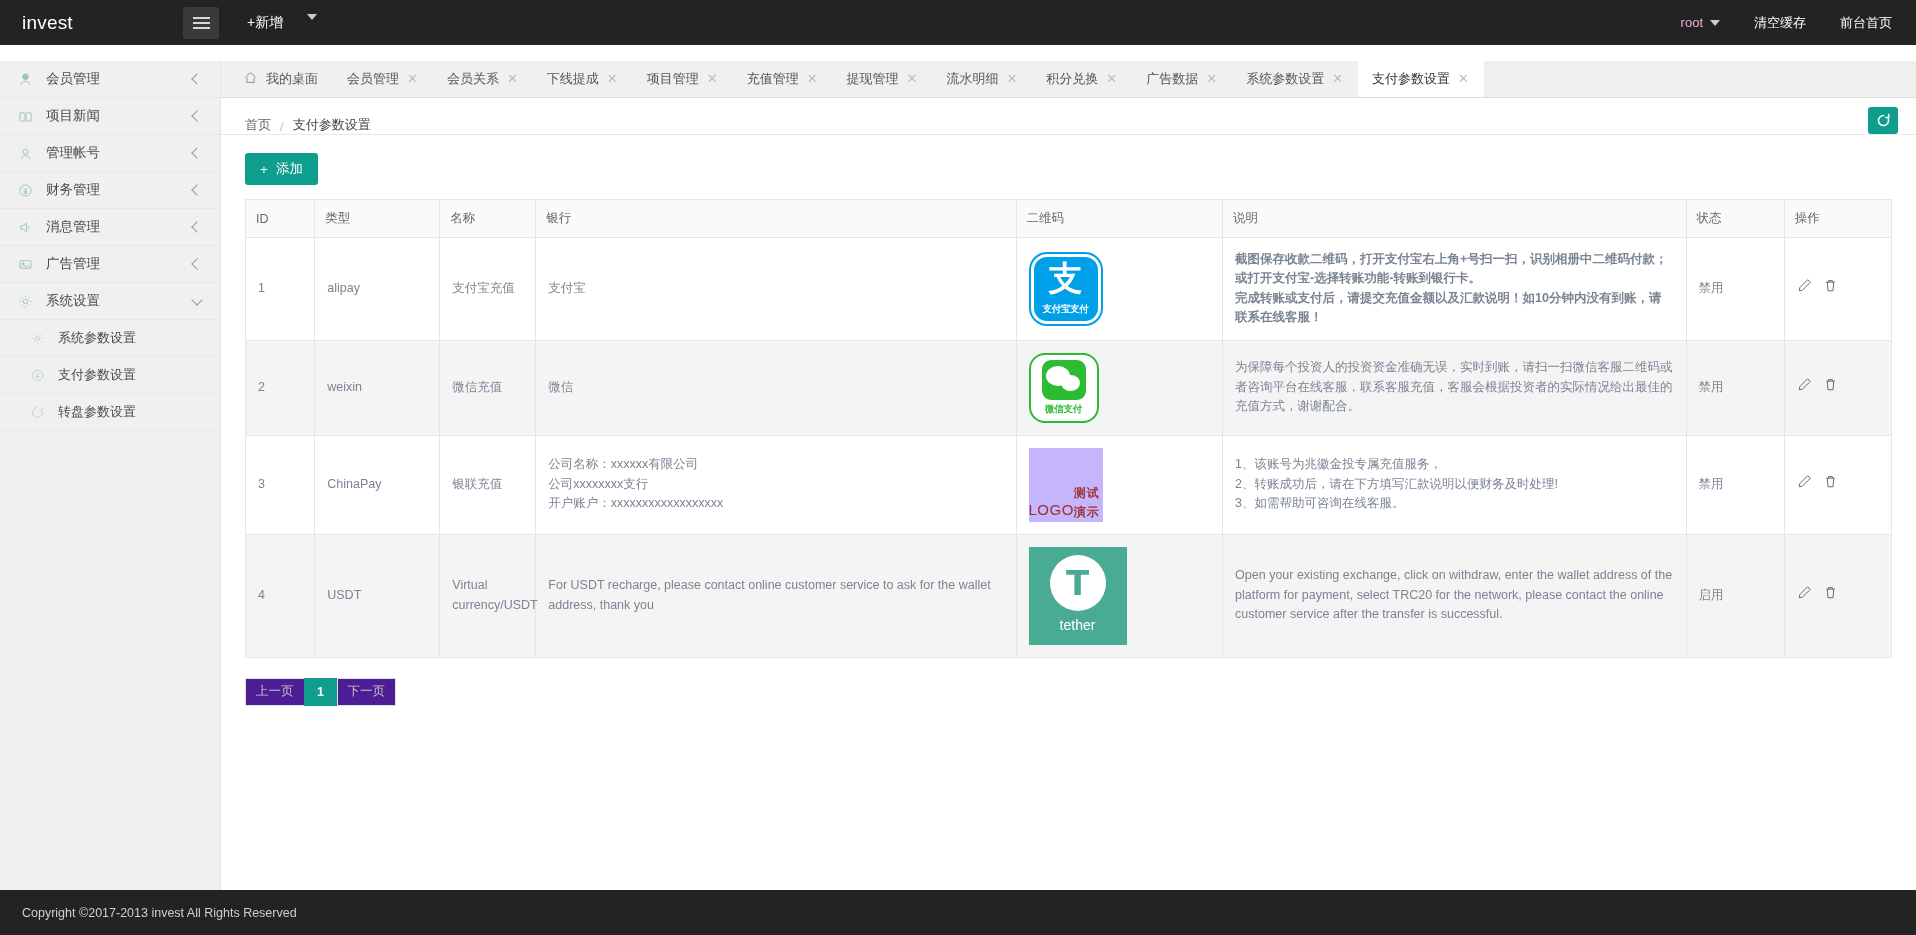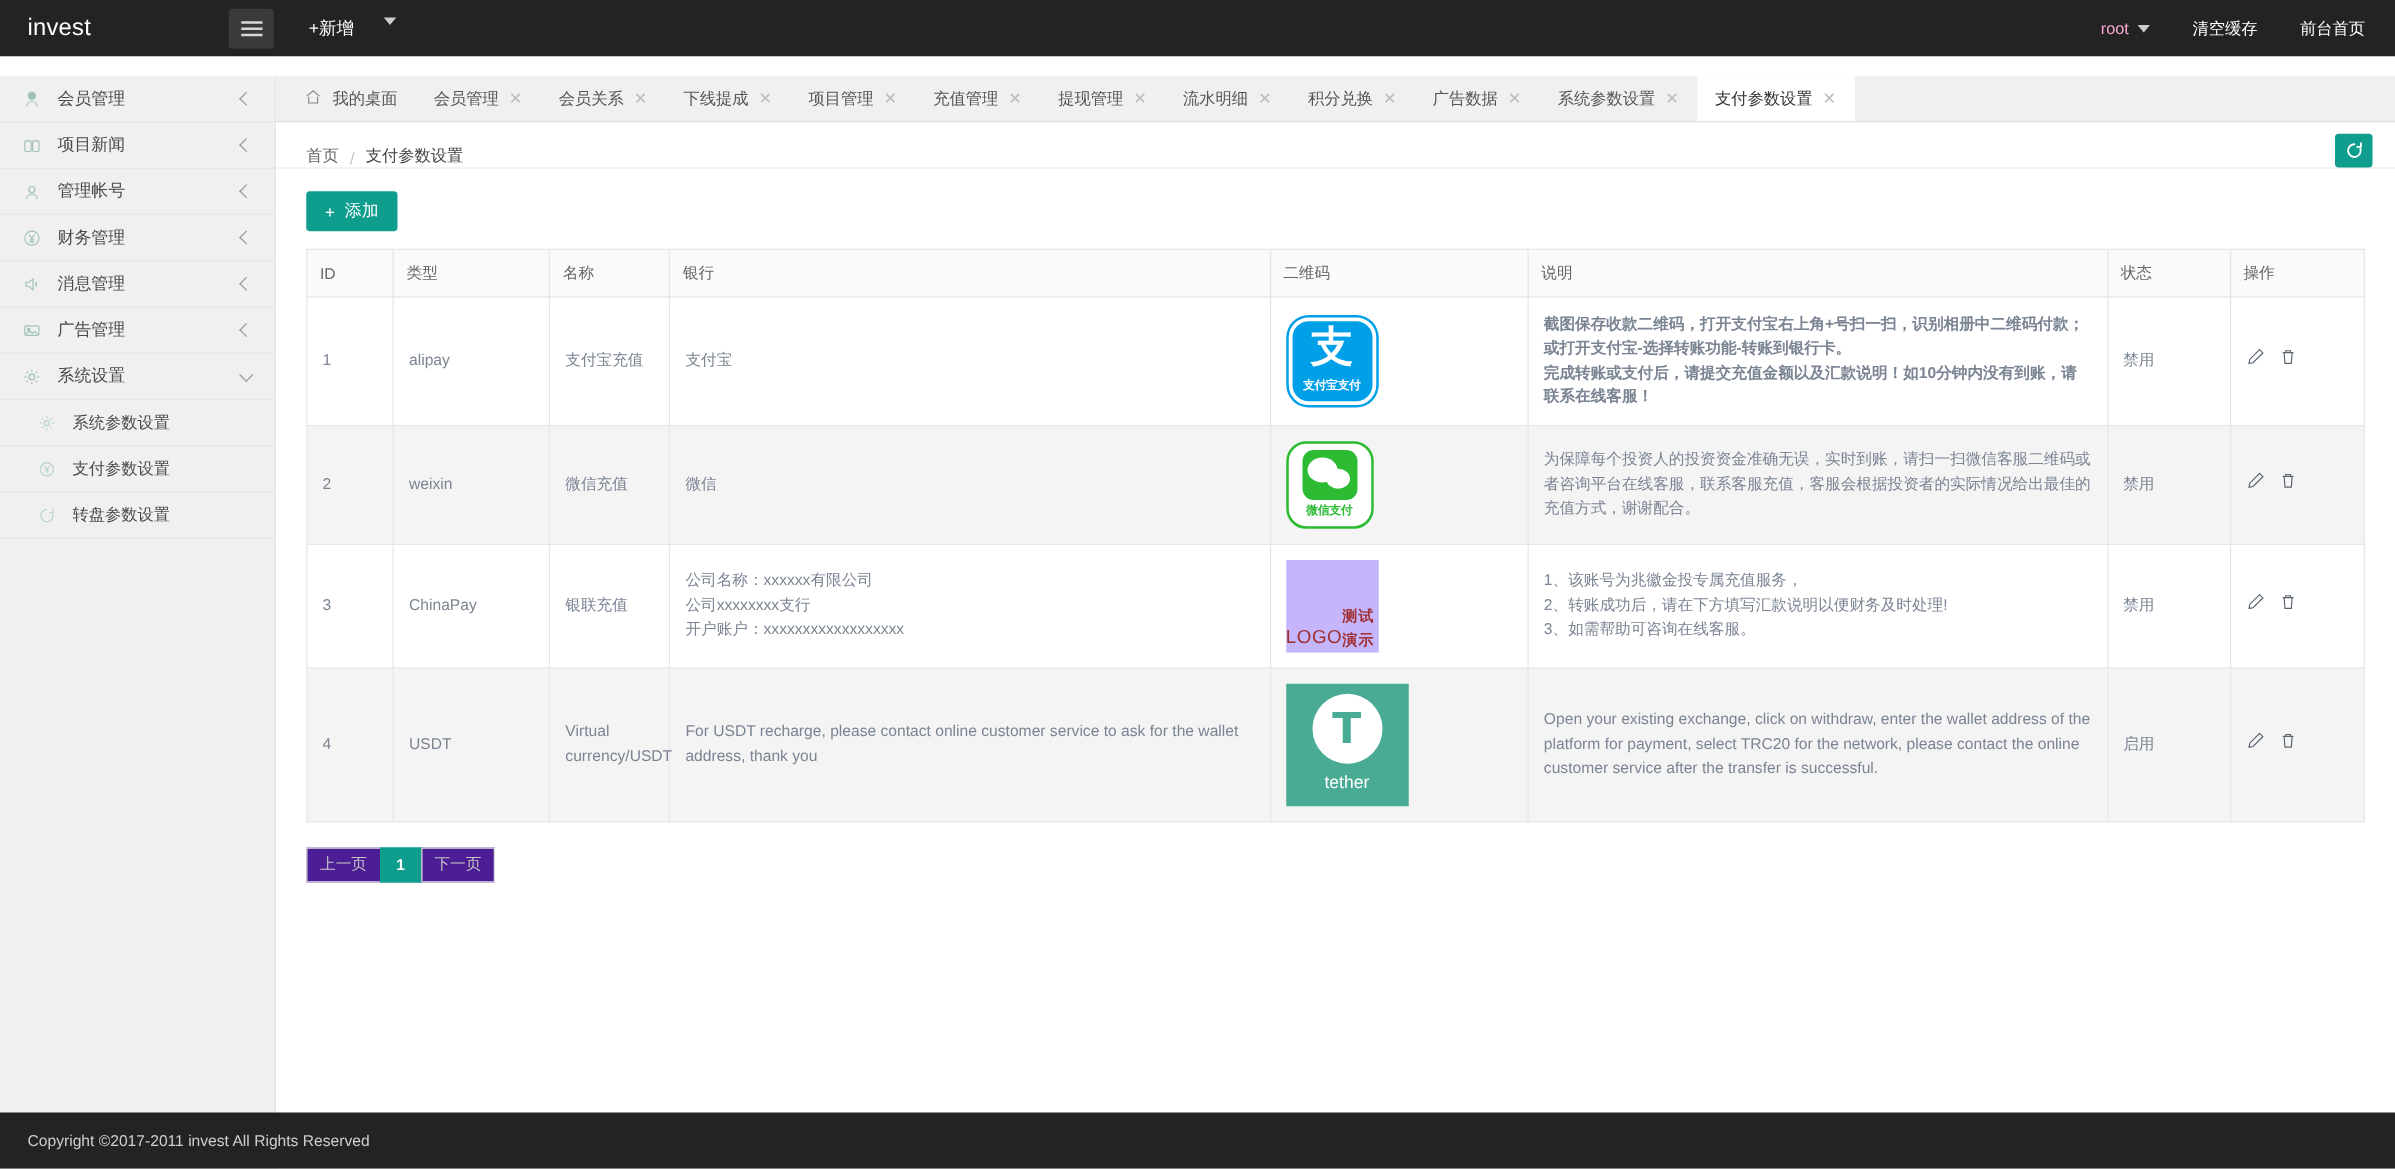--- a/index.html
+++ b/index.html
@@ -528,15 +528,15 @@
         <div class="pager">
           <div class="pg">上一页</div>
           <div class="pg cur">1</div>
           <div class="pg">下一页</div>
         </div>
       </div>
     </div>
   </div>
 
   <div class="footer">
-    <span>Copyright ©2017-2011 invest All Rights Reserved</span>
+    <span>Copyright ©2017-2013 invest All Rights Reserved</span>
   </div>
 </div>
 
 </body></html>

